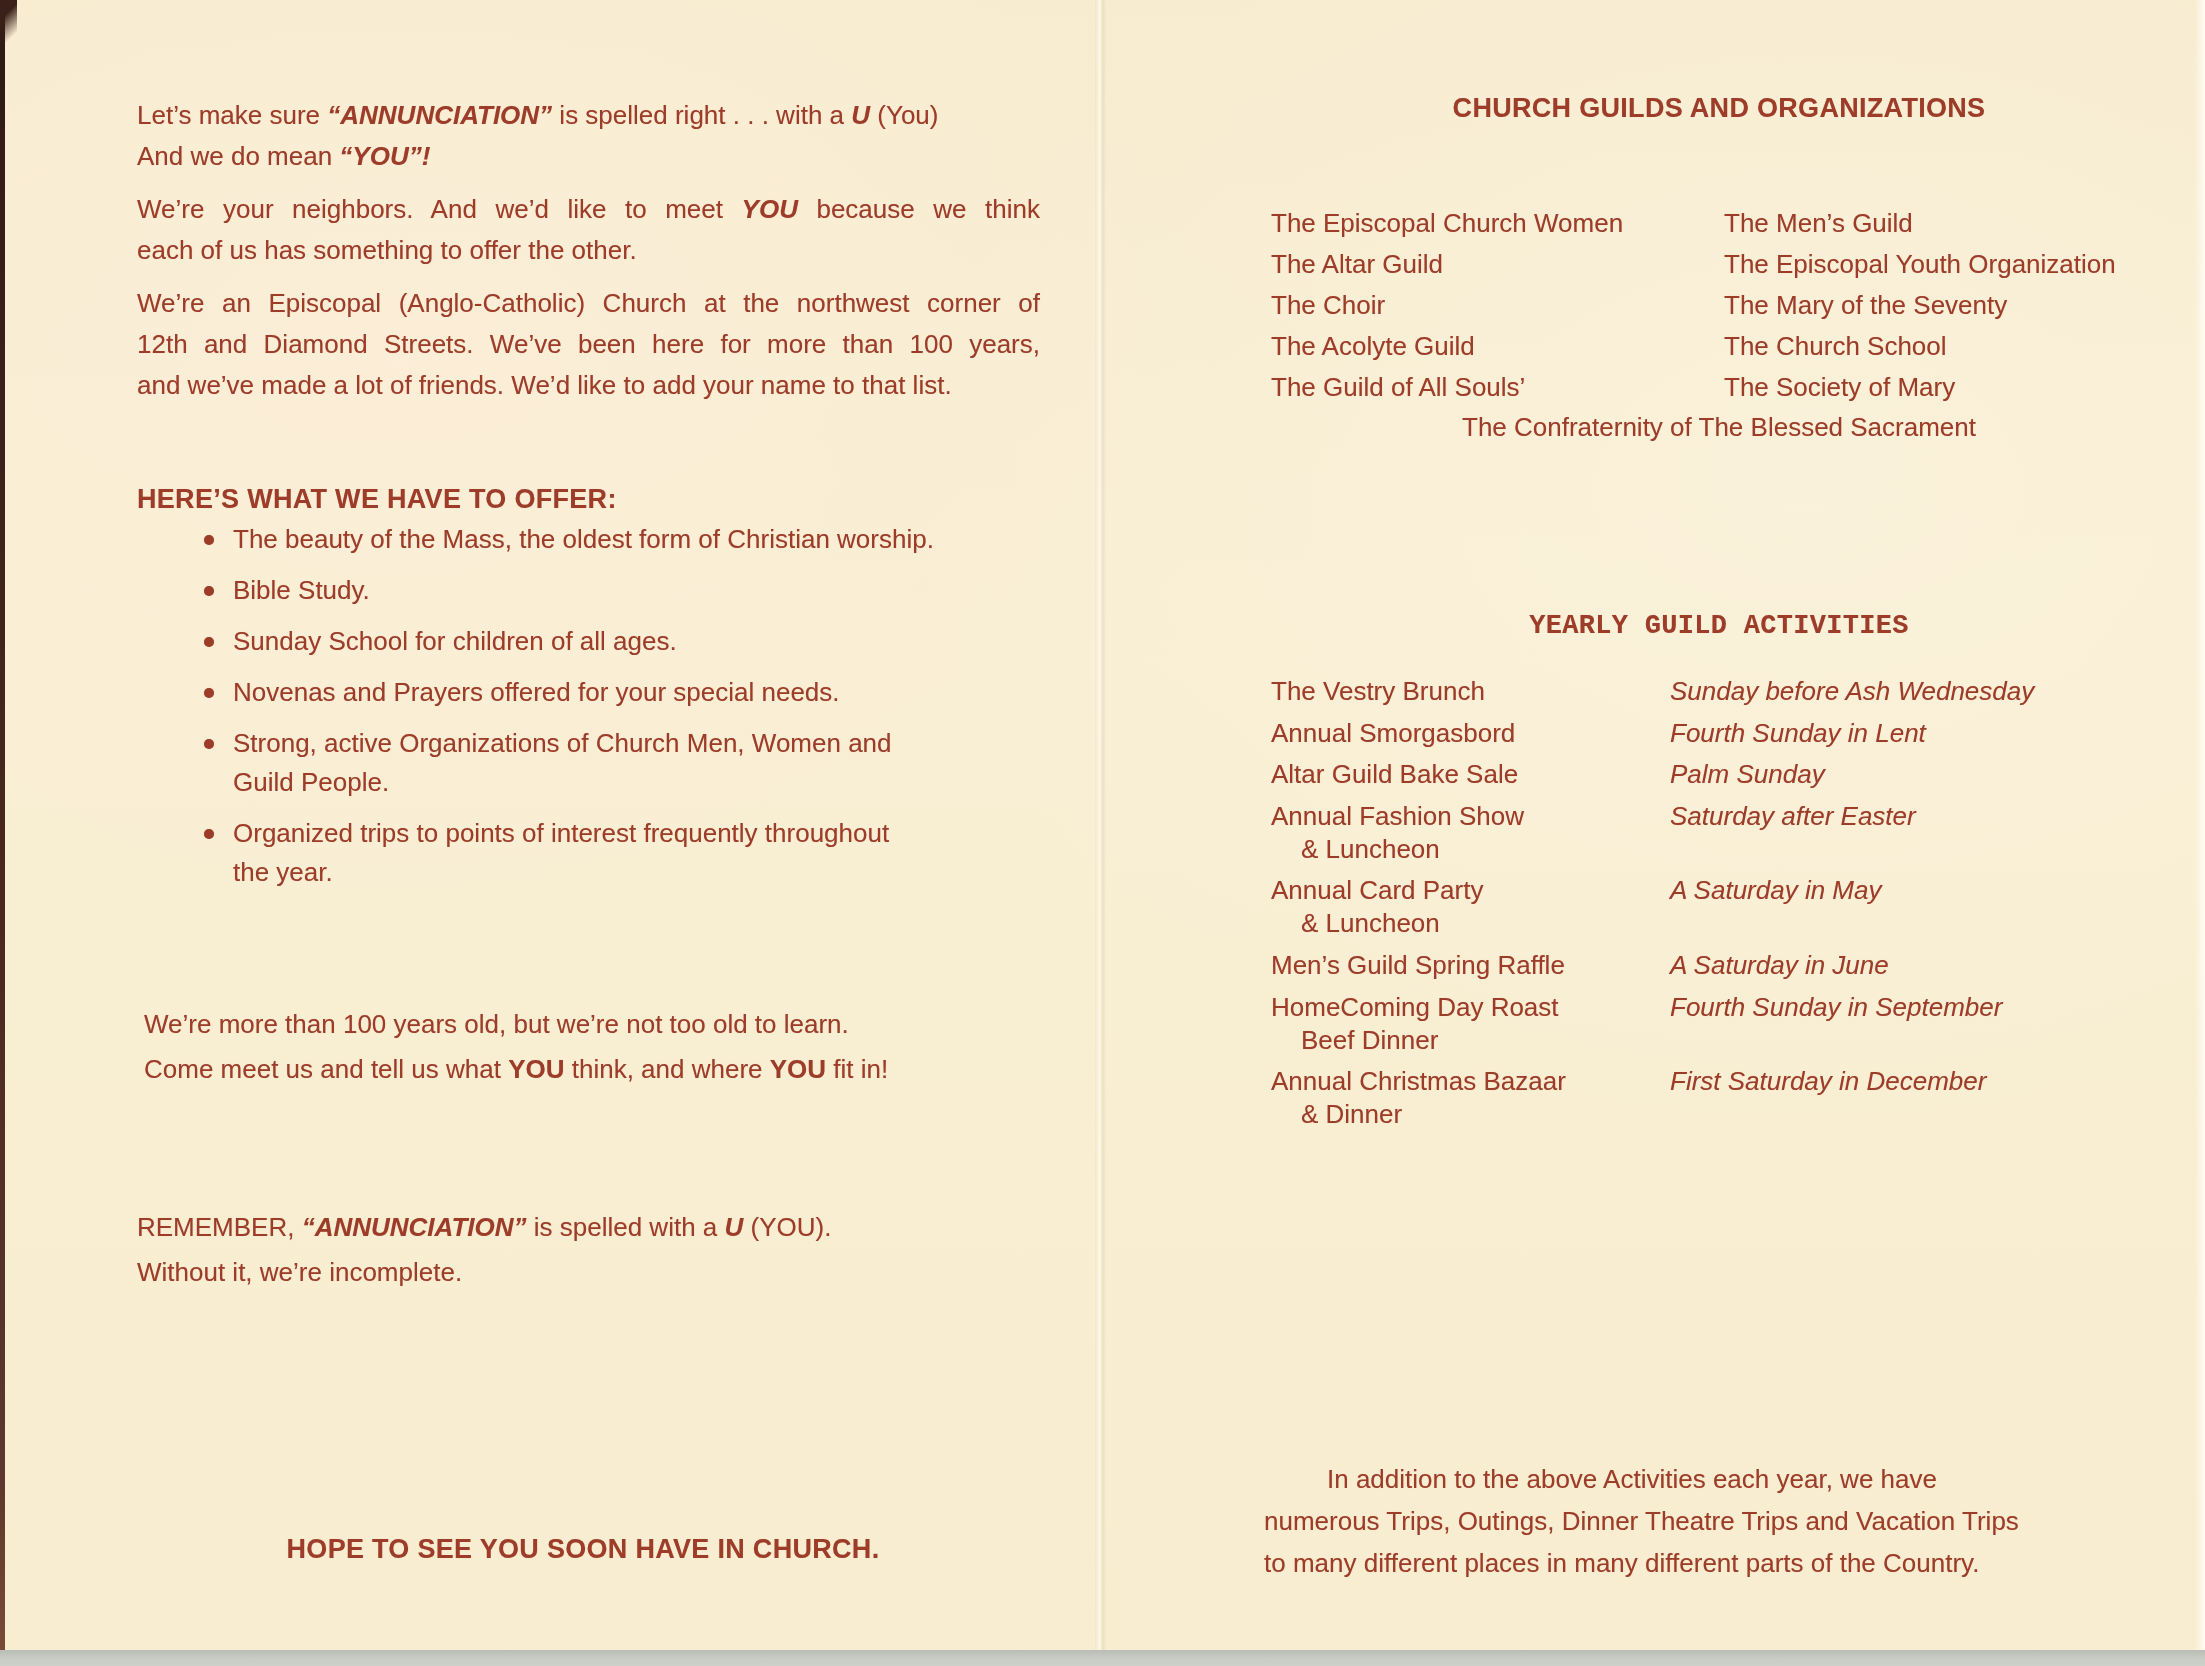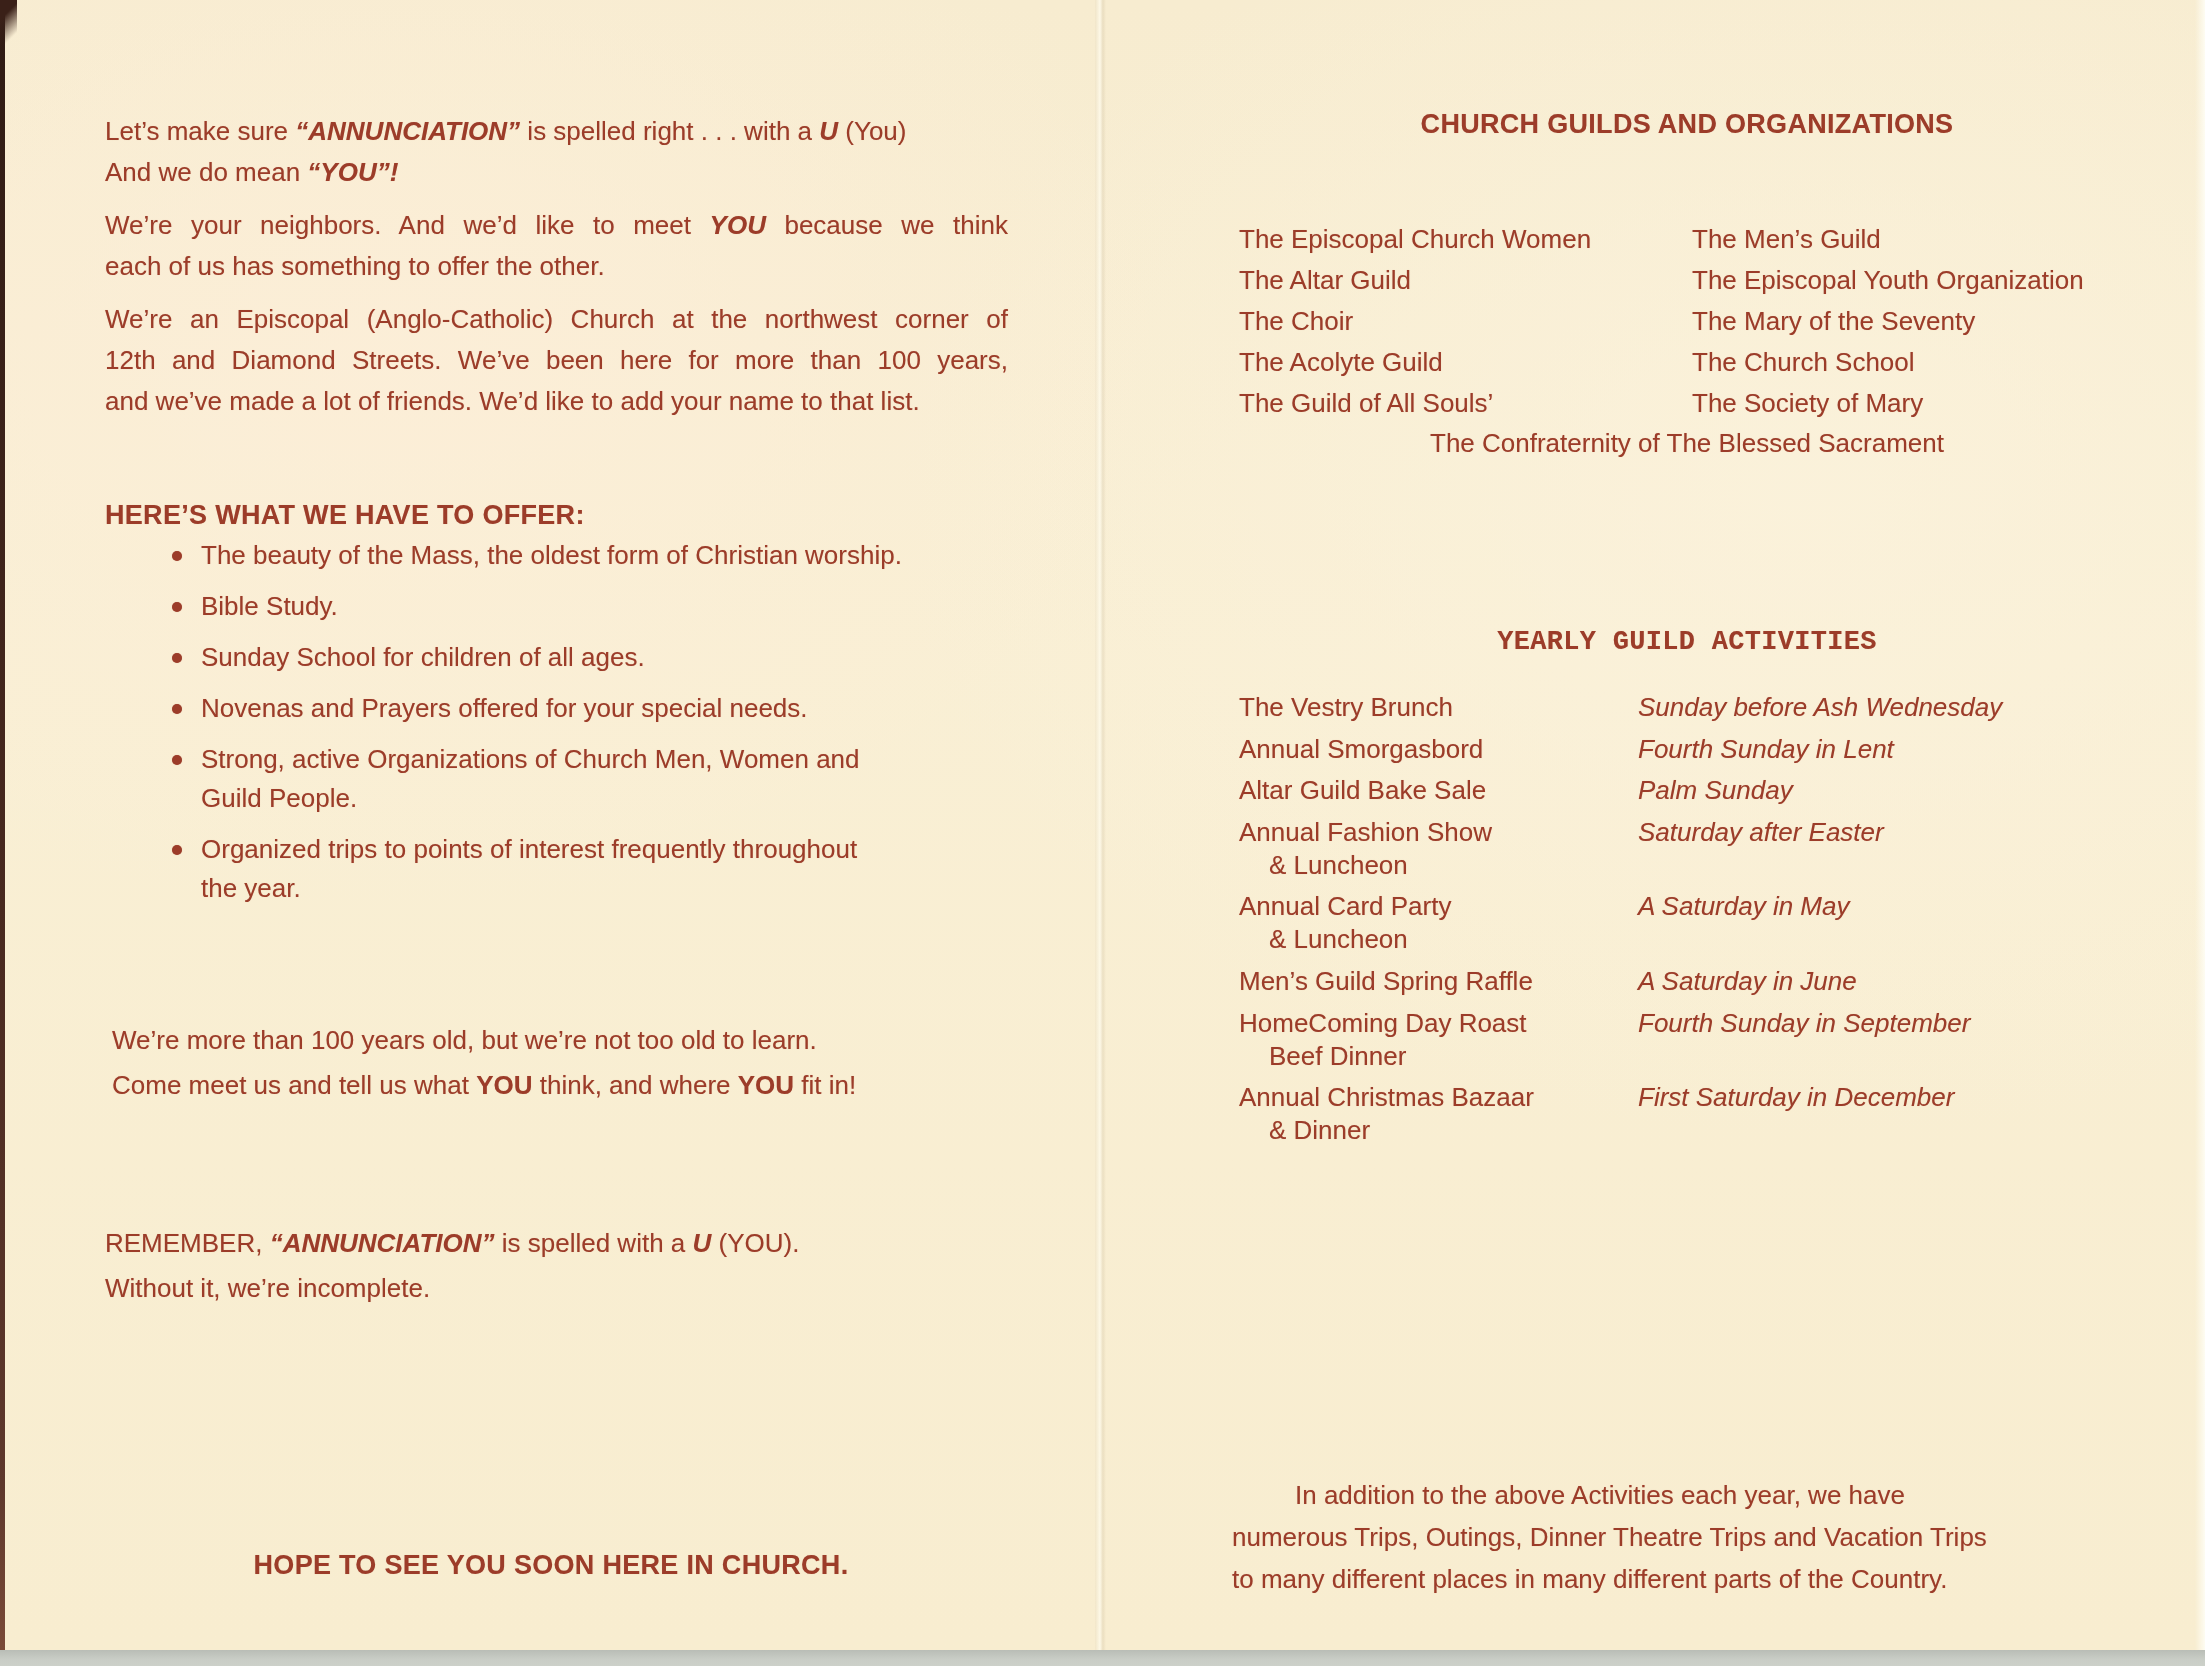--- a/index.html
+++ b/index.html
@@ -31,22 +31,22 @@
     background:linear-gradient(135deg,#3a2018 30%, rgba(58,32,24,0) 75%);
   }
   .edge-right{
     position:absolute;right:0;top:0;width:10.5px;height:1650px;
     background:linear-gradient(270deg, rgba(255,255,248,.85), rgba(255,255,248,0));
   }
   .edge-bottom{
     position:absolute;left:0;top:1650px;right:0;height:17px;
     background:linear-gradient(180deg,#b9bdb6,#c9cdc6 55%,#cdd1ca);
   }
-  .page{position:absolute;top:16px;height:1650px;color:#9c3c29;
-        text-shadow:0 0 0.7px rgba(150,58,40,.30);font-size:26px;}
+  .page{position:absolute;top:0;height:1650px;color:#9c3c29;
+        text-shadow:0 0 0.7px rgba(150,58,40,.30);font-size:26px;margin-left:32px;}
   .page-left{left:0;width:1102px;}
   .page-right{left:1102px;width:1103px;}
   .block{position:absolute;}
   .line{white-space:nowrap;}
   .jl{white-space:normal;text-align:justify;text-align-last:justify;width:903px;}
   .lh62 .line{line-height:41px;}
   .lh68 .line{line-height:45px;}
   .para{margin-bottom:12px;}
   .heading{font-weight:bold;font-size:27px;line-height:41px;letter-spacing:0.3px;}
   .centered{text-align:center;}
@@ -123,21 +123,21 @@
   <div class="block lh68" style="left:112px;top:1002px;width:961px;">
     <div class="line">We’re more than 100 years old, but we’re not too old to learn.</div>
     <div class="line"><span>Come meet us and tell us what </span><span class="seg-b">YOU</span><span> think, and where </span><span class="seg-b">YOU</span><span> fit in!</span></div>
   </div>
 
   <div class="block lh68" style="left:105px;top:1205px;width:961px;">
     <div class="line"><span>REMEMBER, </span><span class="seg-bi">“ANNUNCIATION”</span><span> is spelled with a </span><span class="seg-bi">U</span><span> (YOU).</span></div>
     <div class="line">Without it, we’re incomplete.</div>
   </div>
 
-  <div class="block heading centered" style="left:0;top:1529px;width:1102px;">HOPE TO SEE YOU SOON HERE IN CHURCH.</div>
+  <div class="block heading centered" style="left:0;top:1529px;width:1102px;">HOPE TO SEE YOU SOON HAVE IN CHURCH.</div>
 
 </div>
 
 <div class="page page-right">
 
   <div class="block heading centered" style="left:137px;top:88px;width:896px;">CHURCH GUILDS AND ORGANIZATIONS</div>
 
   <div class="block guild-grid" style="left:137px;top:203px;width:948px;">
     <div class="line">The Episcopal Church Women</div>
     <div class="line">The Men’s Guild</div>

